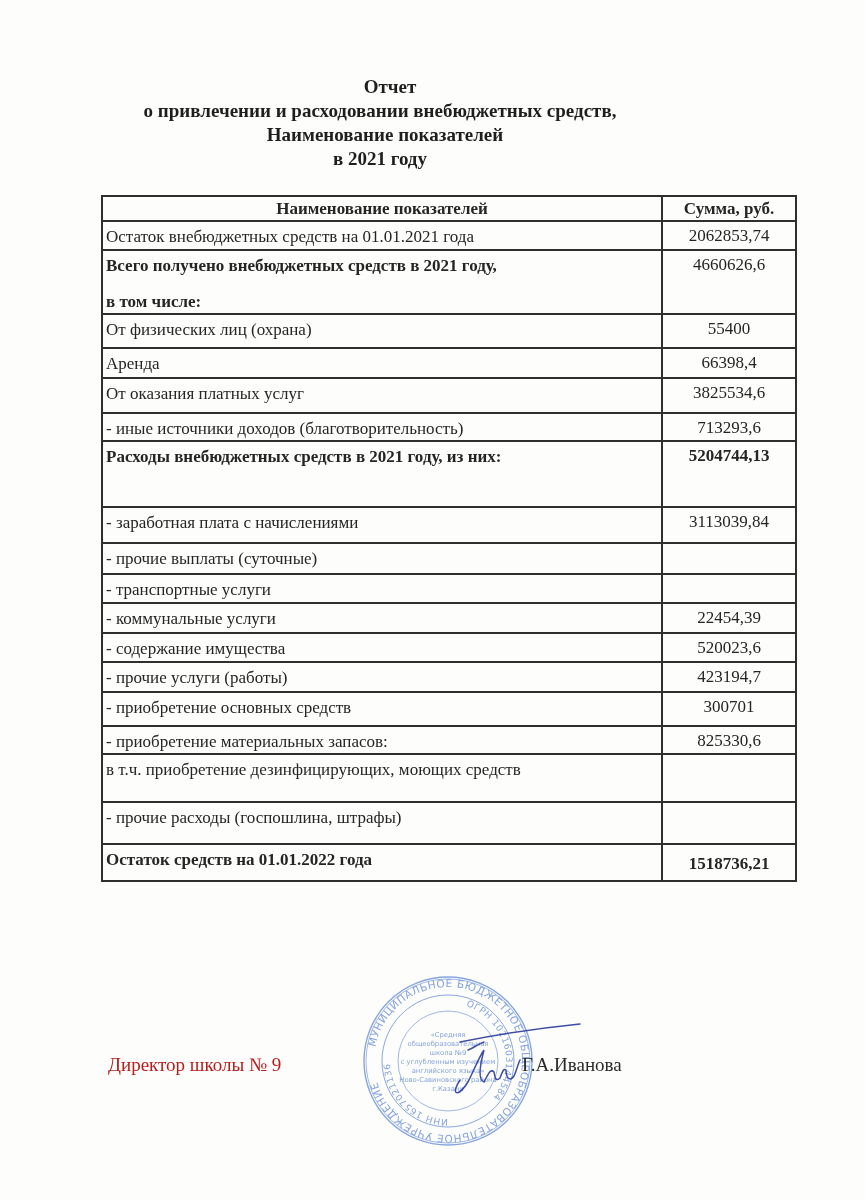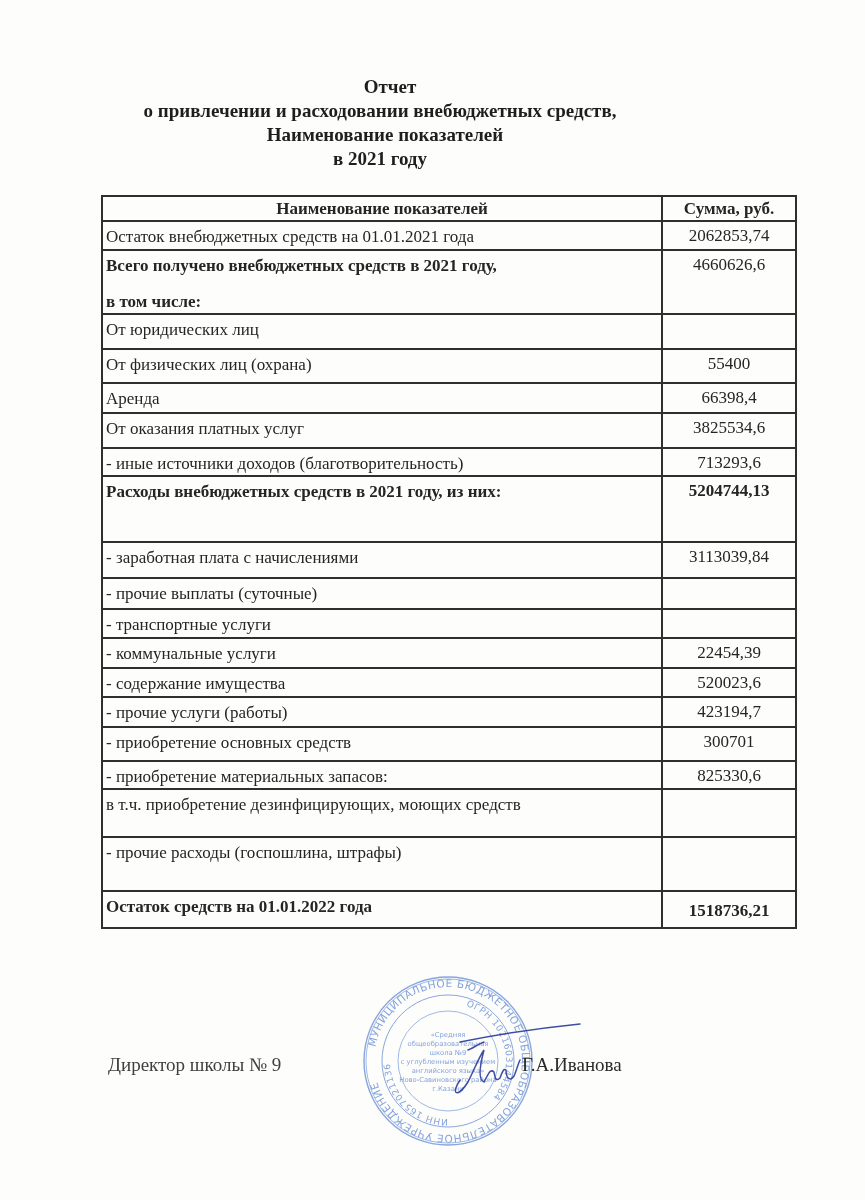--- a/index.html
+++ b/index.html
@@ -29,21 +29,21 @@
   }
   table.report col.c1 { width: 560px; }
   table.report col.c2 { width: 134px; }
   table.report th { font-weight: bold; text-align: center; vertical-align: middle; font-size: 17px; }
   table.report td.val { text-align: center; padding-top: 3px; }
   table.report td.lbl { padding-top: 4px; padding-left: 3px; }
   tr.bold td { font-weight: bold; }
   td.sub-bold { font-weight: bold; }
 
   .footer-left {
-    position: absolute; left: 108px; top: 1054px; font-size: 19px; color: #404040;
+    position: absolute; left: 108px; top: 1054px; font-size: 19px; color: #b91c1c;
   }
   .footer-right {
     position: absolute; left: 522px; top: 1054px; font-size: 19px; color: #2a2a2a;
   }
   .stamp {
     position: absolute; left: 362px; top: 975px; width: 172px; height: 172px;
   }
   .signature {
     position: absolute; left: 440px; top: 1020px; width: 150px; height: 80px;
   }
@@ -71,24 +71,20 @@
   <tr style="height:29px">
     <td class="lbl">Остаток внебюджетных средств на 01.01.2021 года</td>
     <td class="val">2062853,74</td>
   </tr>
   <tr style="height:62px">
     <td class="lbl sub-bold">
       <div>Всего получено внебюджетных средств в 2021 году,</div>
       <div style="margin-top:14px">в том числе:</div>
     </td>
     <td class="val">4660626,6</td>
-  </tr>
-  <tr style="height:35px">
-    <td class="lbl">От юридических лиц</td>
-    <td class="val"></td>
   </tr>
   <tr style="height:34px">
     <td class="lbl">От физических лиц  (охрана)</td>
     <td class="val">55400</td>
   </tr>
   <tr style="height:30px">
     <td class="lbl">Аренда</td>
     <td class="val">66398,4</td>
   </tr>
   <tr style="height:35px">
@@ -132,21 +128,21 @@
     <td class="val">300701</td>
   </tr>
   <tr style="height:26px">
     <td class="lbl">- приобретение материальных запасов:</td>
     <td class="val">825330,6</td>
   </tr>
   <tr style="height:48px">
     <td class="lbl">в т.ч. приобретение дезинфицирующих, моющих средств</td>
     <td class="val"></td>
   </tr>
-  <tr style="height:54px">
+  <tr style="height:42px">
     <td class="lbl">- прочие расходы (госпошлина, штрафы)</td>
     <td class="val"></td>
   </tr>
   <tr class="bold" style="height:37px">
     <td class="lbl" style="">Остаток средств на 01.01.2022 года</td>
     <td class="val" style="padding-top:8px">1518736,21</td>
   </tr>
 </tbody>
   </table>
 

